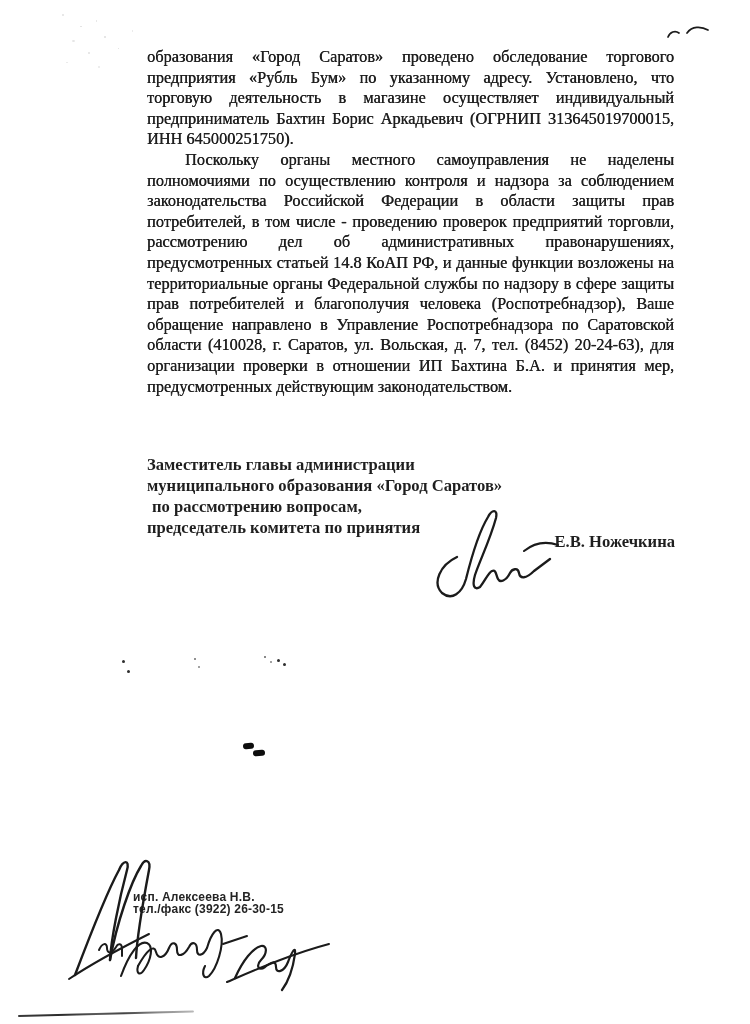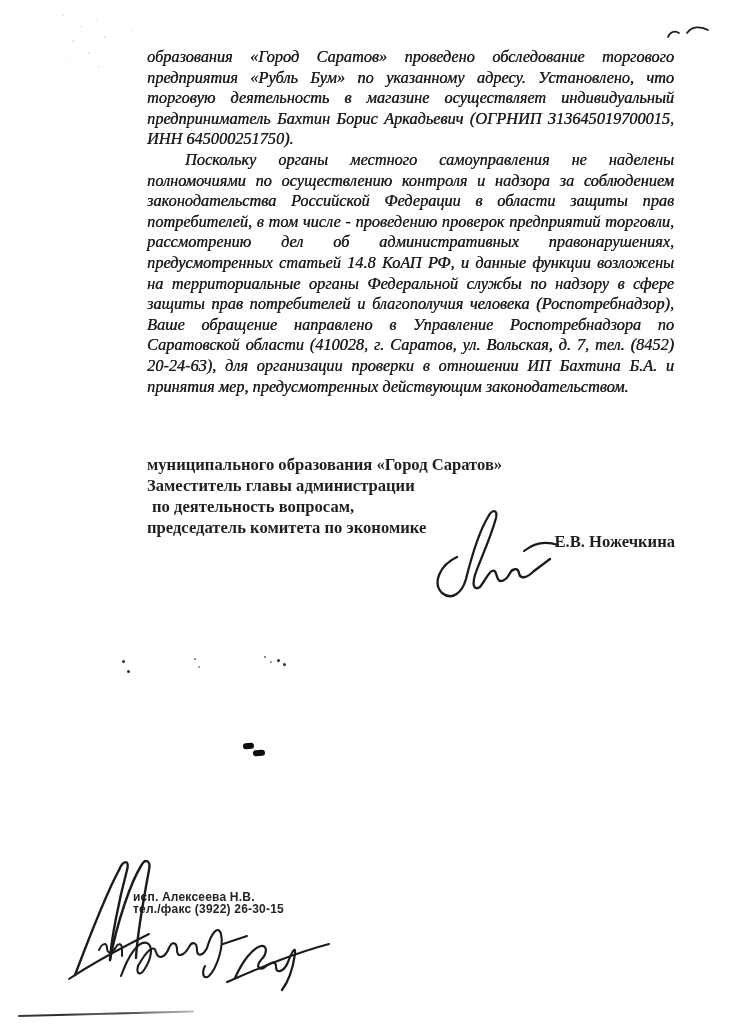--- a/index.html
+++ b/index.html
@@ -5,21 +5,21 @@
   html, body { margin:0; padding:0; background:#e9e9e9; }
   .page {
     position:relative; width:750px; height:1024px; margin:0 auto;
     background:#ffffff; overflow:hidden;
     font-family:"Liberation Serif", serif; color:#1f1f1f;
   }
 
   
   .body-text {
     position:absolute; left:147px; top:47px; width:527px;
-    font-size:16.3px; line-height:20.6px; text-align:justify;font-style:italic;
+    font-size:16.3px; line-height:20.6px; text-align:justify;
   }
   .body-text p { margin:0; text-shadow:0.35px 0 0 currentColor; }
   .p-indent { text-indent:38px; }
 
   
   .sig-block {
     position:absolute; left:147px; top:454px; width:528px;
     font-weight:bold; font-size:16.6px; line-height:21px;
   }
   .sig-line { white-space:nowrap; }
@@ -75,24 +75,24 @@
     <path d="M 8 15 C 10 10, 15 8, 19 11" stroke-width="1.7"></path>
     <path d="M 27 11 C 32 4, 41 4, 48 8" stroke-width="1.7"></path>
   </svg>
 
   <div class="body-text">
     <p>образования «Город Саратов» проведено обследование торгового предприятия «Рубль Бум» по указанному адресу. Установлено, что торговую деятельность в магазине осуществляет индивидуальный предприниматель Бахтин Борис Аркадьевич (ОГРНИП 313645019700015, ИНН 645000251750).</p>
     <p class="p-indent">Поскольку органы местного самоуправления не наделены полномочиями по осуществлению контроля и надзора за соблюдением законодательства Российской Федерации в области защиты прав потребителей, в том числе - проведению проверок предприятий торговли, рассмотрению дел об административных правонарушениях, предусмотренных статьей 14.8 КоАП РФ, и данные функции возложены на территориальные органы Федеральной службы по надзору в сфере защиты прав потребителей и благополучия человека (Роспотребнадзор), Ваше обращение направлено в Управление Роспотребнадзора по Саратовской области (410028, г. Саратов, ул. Вольская, д. 7, тел. (8452) 20-24-63), для организации проверки в отношении ИП Бахтина Б.А. и принятия мер, предусмотренных действующим законодательством.</p>
   </div>
 
   <div class="sig-block">
+    <div class="sig-line">Заместитель главы администрации</div>
     <div class="sig-line">муниципального образования «Город Саратов»</div>
-    <div class="sig-line">Заместитель главы администрации</div>
-    <div class="sig-line sig-line-indent">по деятельность вопросам,</div>
-    <div class="sig-line">председатель комитета по экономике</div>
+    <div class="sig-line sig-line-indent">по рассмотрению вопросам,</div>
+    <div class="sig-line">председатель комитета по принятия</div>
     <div class="signer-name">Е.В. Ножечкина</div>
   </div>
 
   <svg class="ink" style="left:422px;top:505px" width="150" height="100" viewBox="0 0 150 100">
     <path d="M 35 52 C 18 60, 10 78, 20 88 C 30 96, 40 88, 44 74 C 50 50, 58 25, 66 12 C 70 4, 76 4, 74 13 C 68 35, 58 55, 53 70 C 50 80, 52 86, 58 82 C 63 76, 66 68, 70 66 C 74 64, 74 70, 76 74 C 78 78, 84 76, 88 68 C 90 64, 96 62, 97 68 C 98 74, 104 74, 112 66 L 128 54" stroke-width="2.3"></path>
     <path d="M 102 46 C 112 38, 124 36, 136 40" stroke-width="2.1"></path>
   </svg>
 
   <div>
     <span class="speck" style="left:122px;top:660px;width:3px;height:3px"></span>

